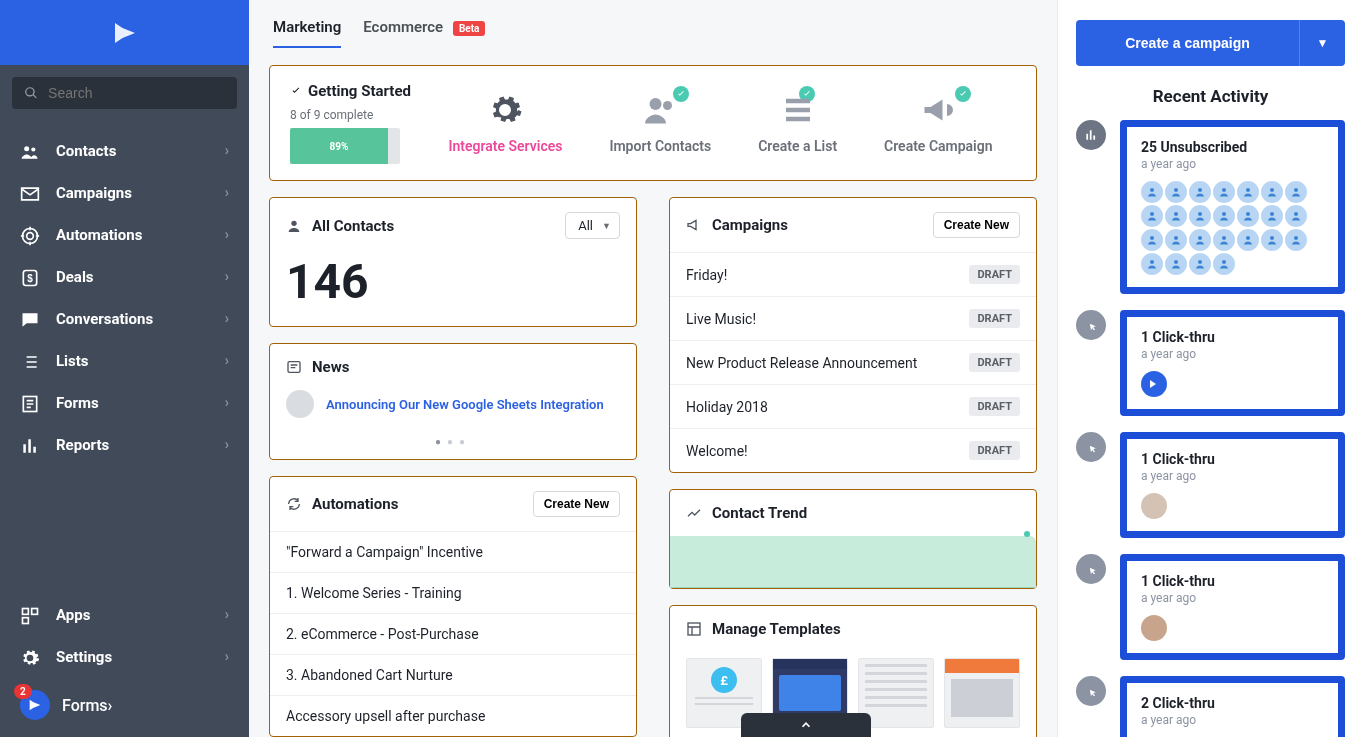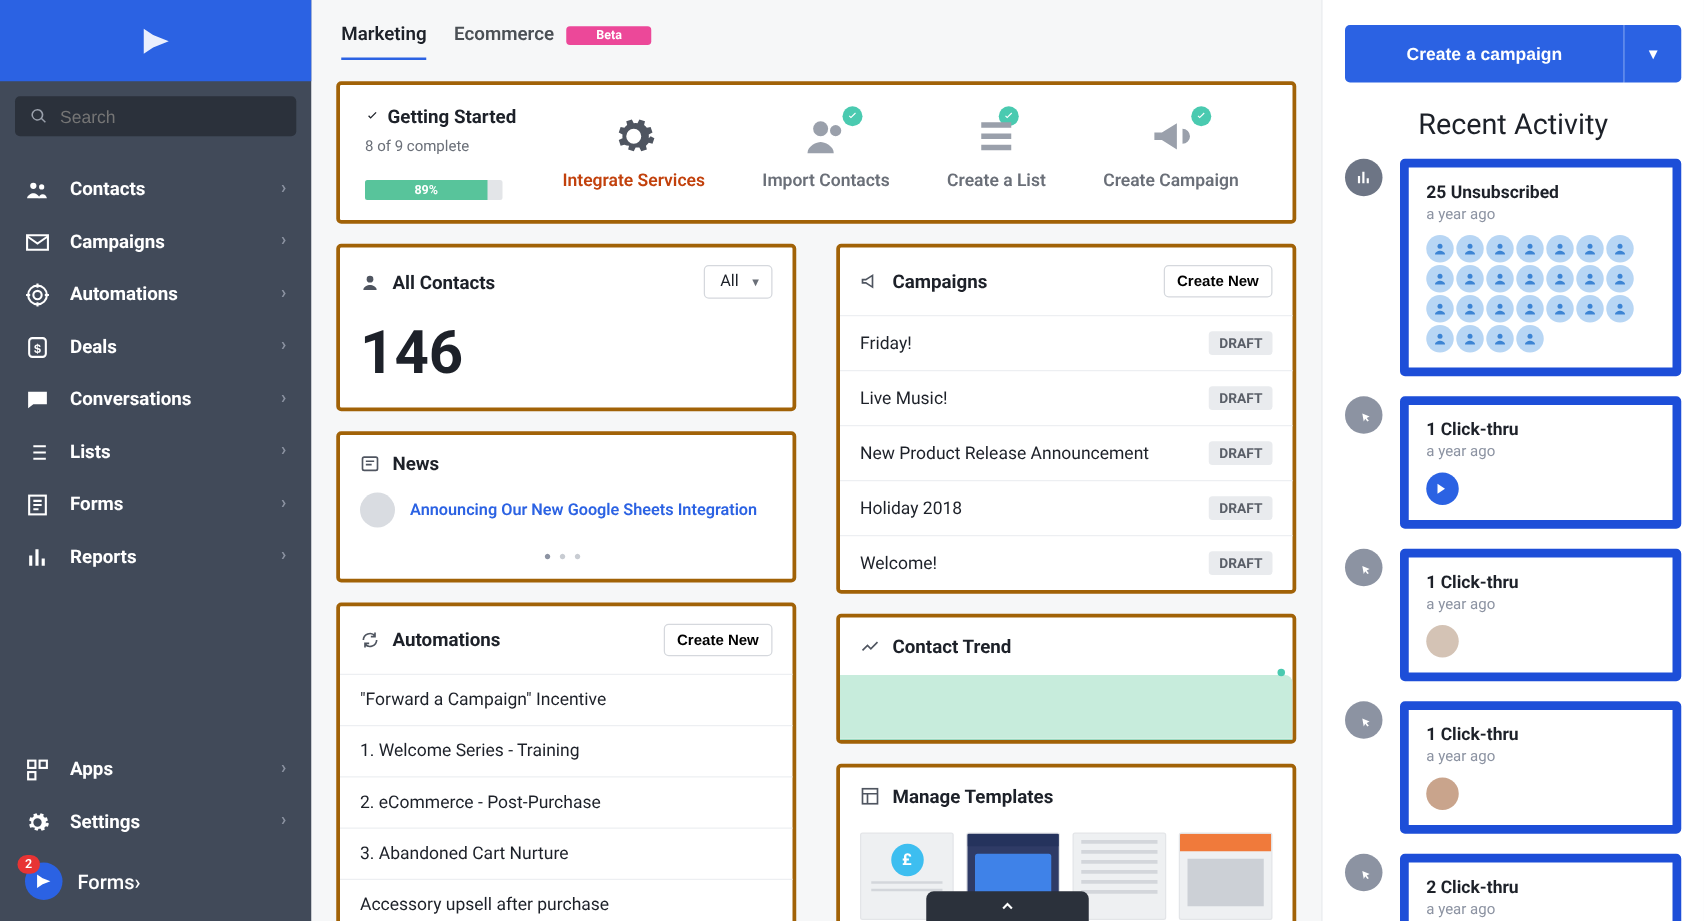--- a/index.html
+++ b/index.html
@@ -24,32 +24,32 @@
 .user-avatar-circle { width: 30px; height: 30px; border-radius: 50%; background: #2b62e3; display:flex; align-items:center; justify-content:center;}
 .user-badge { position: absolute; top: -6px; left: -6px; background: #e83434; color:#fff; font-size: 10px; font-weight:600; border-radius: 10px; padding:2px 6px; }
 
 
 .main { position: absolute; left: 249px; top: 0; right: 0; bottom: 0; display: flex; }
 .center { flex: 1; padding: 0 20px 20px 20px; overflow: hidden; }
 .tabs { display: flex; align-items: center; gap: 22px; padding: 18px 4px 0; border-bottom: 1px solid transparent;}
 .tab { font-size: 15px; font-weight: 600; color: #4b5055; padding-bottom: 12px; cursor:pointer; position:relative;}
 .tab.active { color: #1d2129; }
 .tab.active::after { content:""; position:absolute; left:0; right:0; bottom:0; height:2px; background:#2b62e3;}
-.badge-beta { background:#ec4899; color:#fff; font-size:10px; font-weight:700; padding:2px 24px; border-radius:3px; margin-left:6px; vertical-align: middle; text-align: center; }
-
-.card { background:#fff; border:3px solid #a16207; border-radius:4px; margin-top:16px; }
+.badge-beta { background:#ef4444; color:#fff; font-size:10px; font-weight:700; padding:2px 6px; border-radius:3px; margin-left:6px; vertical-align: middle; text-align: center; }
+
+.card { background:#fff; border:1px solid #a16207; border-radius:4px; margin-top:16px; }
 .getting-started { padding:16px 20px; display:flex; align-items:center; }
 .gs-left { width: 135px; }
 .gs-title { font-weight:700; font-size:15px; display:flex; align-items:center; gap:6px;}
 .gs-sub { font-size:12px; color:#6a6f78; margin-top:8px;}
-.gs-bar { height:16px; background:#e3e5e8; border-radius:2px; margin-top:20px; position:relative; overflow:hidden; width:110px;}
+.gs-bar { height:36px; background:#e3e5e8; border-radius:2px; margin-top:6px; position:relative; overflow:hidden; width:110px;}
 .gs-bar-fill { position:absolute; left:0; top:0; bottom:0; background:#58c49b; display:flex; align-items:center; justify-content:center; color:#fff; font-size:10px; font-weight:700;}
 .gs-steps { flex:1; display:flex; justify-content:space-around; }
 .gs-step { text-align:center; font-size:14px; font-weight:600; color:#6a6f78; position:relative; }
-.gs-step.active{ color:#c2410c;}
+.gs-step.active{ color:#ec4899;}
 .gs-step-icon { width:36px; height:36px; margin:0 auto 10px; color:#4f5560; position:relative;}
 .gs-step-check { position:absolute; top:-6px; right:22px; width:16px; height:16px; border-radius:50%; background:#4acab0; display:flex; align-items:center; justify-content:center;}
 .gs-step-check svg{ width:10px; height:10px; fill:#fff;}
 
 .two-col{ display:flex; gap:32px; }
 .col { flex:1; min-width:0;}
 
 .panel-head{ display:flex; align-items:center; padding:14px 16px; gap:10px;}
 .panel-title{ font-weight:700; font-size:15px; flex:1; display:flex; align-items:center; gap:10px;}
 .panel-icon{ width:16px; height:16px; color:#4f5560;}
@@ -80,21 +80,21 @@
 .tmpl2 .img{ margin:6px; height:36px; background:#3f82e8; border-radius:2px;}
 .tmpl3 .txt{ height:3px; background:#d3d6db; margin:5px 6px;}
 .tmpl4 .bar{ height:14px; background:#f07a3b;}
 .tmpl4 .photo{ margin:6px; height:38px; background:#ccd0d6;}
 
 
 .rail{ width:306px; border-left:1px solid #e8eaed; background:#fff; padding:20px 18px 0; overflow:hidden;}
 .create-btn{ display:flex; width:100%;}
 .create-btn-main{ flex:1; background:#2b62e3; color:#fff; font-weight:700; font-size:14px; border:none; padding:15px; border-radius:4px 0 0 4px; cursor:pointer;}
 .create-btn-drop{ width:46px; background:#2b62e3; border:none; border-left:1px solid #5383ea; border-radius:0 4px 4px 0; color:#fff; cursor:pointer; font-size:12px;}
-.rail-title{ text-align:center; font-weight:400; font-size:23px; margin:20px 0 14px;}
+.rail-title{ text-align:center; font-weight:700; font-size:17px; margin:20px 0 14px;}
 .timeline{ position:relative; }
 .activity{ display:flex; margin-bottom:16px;}
 .act-icon{ width:30px; height:30px; border-radius:50%; background:#8c93a2; display:flex; align-items:center; justify-content:center; flex-shrink:0; position:relative; z-index:2;}
 .act-icon svg{ width:14px; height:14px; fill:#fff;}
 .act-card{ flex:1; margin-left:14px; border:7px solid #1d4ed8; border-radius:4px; padding:12px 14px;}
 .act-title{ font-weight:700; font-size:14px;}
 .act-time{ font-size:12px; color:#8c93a2; margin-top:2px;}
 .avatar-row{ display:flex; flex-wrap:wrap; gap:2px; margin-top:10px;}
 .sm-avatar{ width:22px; height:22px; border-radius:50%; background:#b8d6f4; display:flex; align-items:center; justify-content:center;}
 .sm-avatar svg{ width:12px; height:12px; fill:#3c84d4;}

